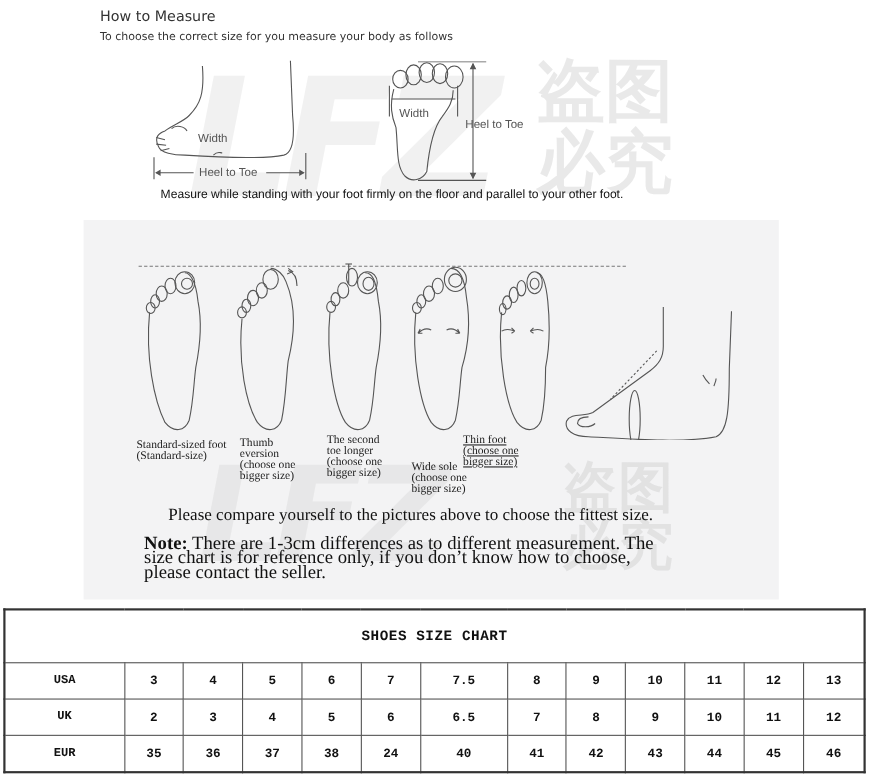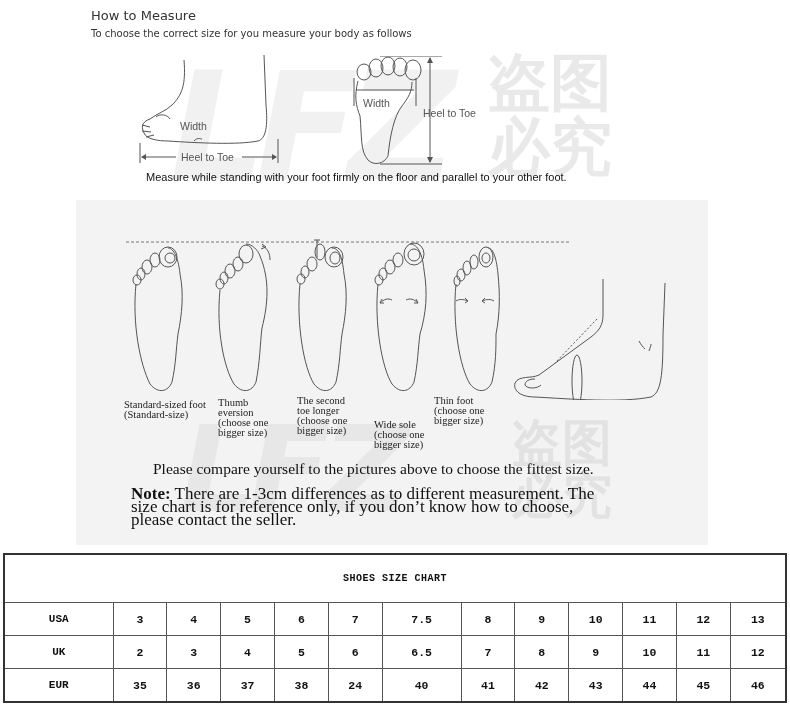--- a/index.html
+++ b/index.html
@@ -21,21 +21,21 @@
   }
   .compare { left: 131px; top: 460px; font-family: "Liberation Serif", serif; font-size: 15.5px; color: #111; margin-left: 22px; }
   .note { left: 131px; top: 487px; width: 470px; font-family: "Liberation Serif", serif; font-size: 17px; line-height: 13px; color: #111; }
   .note b { font-weight: bold; }
   table.size-chart {
     position: absolute; left: 3px; top: 553px; width: 784px; height: 150px;
     border-collapse: collapse; border: 2px solid #333;
     font-family: "Liberation Mono", monospace; font-weight: bold; font-size: 11.5px; color: #111;
   }
   table.size-chart td { border: 1px solid #555; text-align: center; vertical-align: middle; padding: 0; }
-  table.size-chart tr.head td { height: 40px; font-size: 10px; letter-spacing: 0.5px; margin-left: 36px; }
+  table.size-chart tr.head td { height: 40px; font-size: 13px; letter-spacing: 0.5px; margin-left: 36px; }
   table.size-chart tr.row td { height: 27px; }
   table.size-chart td.rowlabel { width: 109px; font-size: 11px; }
 </style>
 </head>
 <body>
 
 <div class="abs watermark" style="left:170px; top:40px; font-size:150px; font-style:italic; color:rgba(215,215,215,0.35); letter-spacing:-10px;">LFZ</div>
 <div class="abs watermark" style="left:488px; top:52px; font-size:62px; line-height:62px; color:rgba(200,200,200,0.4);">盗图</div>
 <div class="abs watermark" style="left:488px; top:116px; font-size:62px; line-height:62px; color:rgba(200,200,200,0.4);">必究</div>
 
@@ -173,21 +173,21 @@
   <div>The second</div>
   <div>toe longer</div>
   <div>(choose one</div>
   <div>bigger size)</div>
 </div>
 <div class="abs foot-caption" style="left:374px; top:400px; width:64px;margin-top:20px;">
   <div>Wide sole</div>
   <div>(choose one</div>
   <div>bigger size)</div>
 </div>
-<div class="abs foot-caption" style="left:434px; top:396px; width:64px;">
+<div class="abs foot-caption" style="left:421px; top:396px; width:64px;text-decoration:underline;">
   <div>Thin foot</div>
   <div>(choose one</div>
   <div>bigger size)</div>
 </div>
 
 <div class="abs compare">Please compare yourself to the pictures above to choose the fittest size.</div>
 <div class="abs note"><b>Note:</b><span> There are 1-3cm differences as to different measurement. The size chart is for reference only, if you don’t know how to choose, please contact the seller.</span></div>
 
 <table class="size-chart">
   <tbody>

